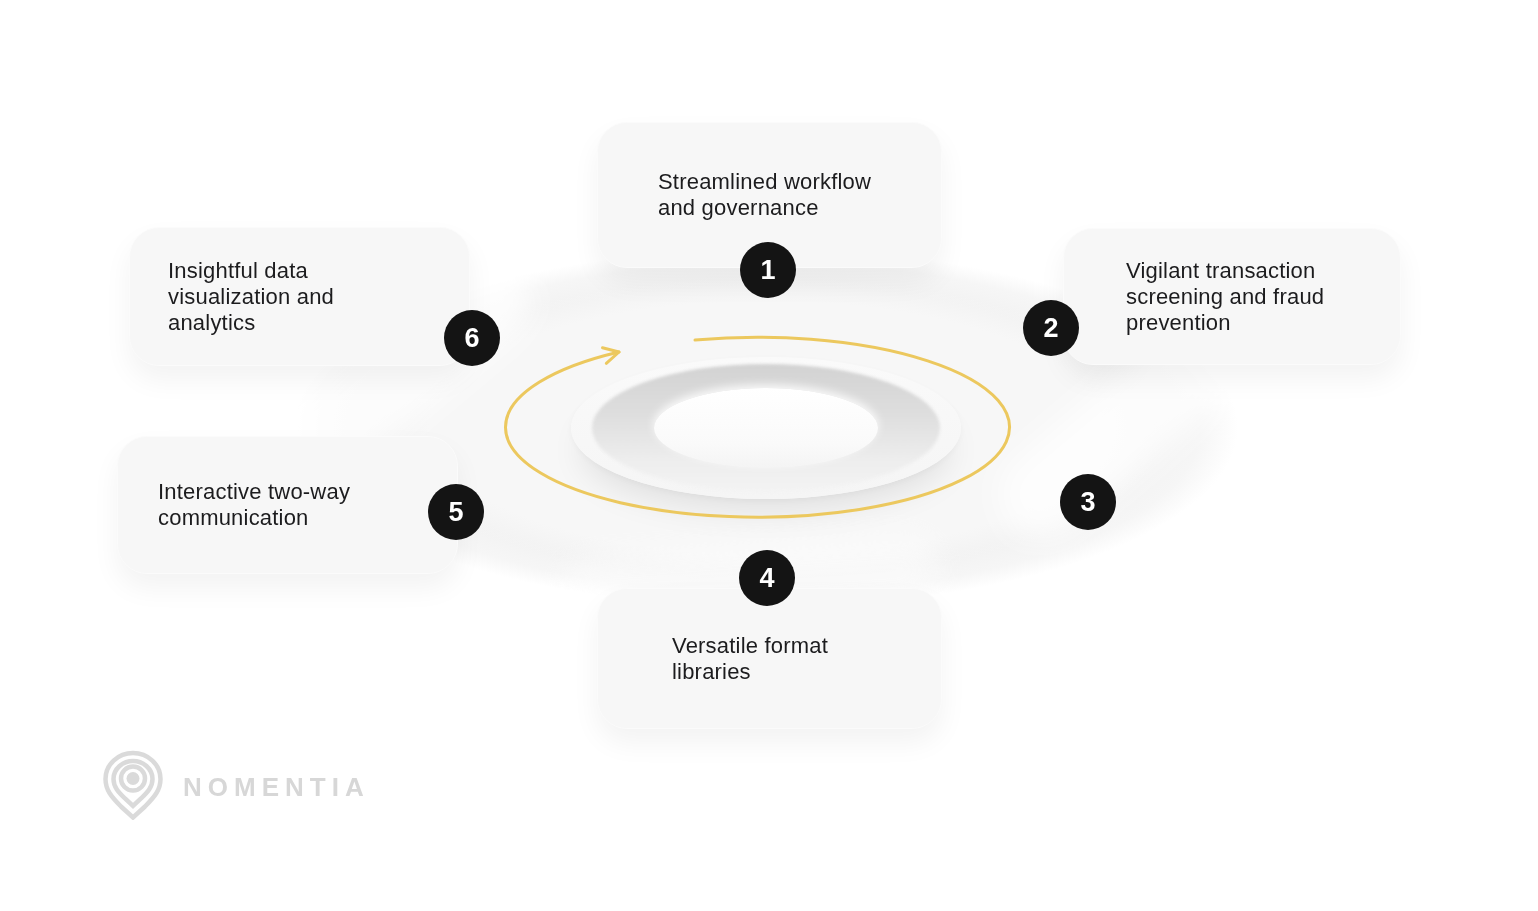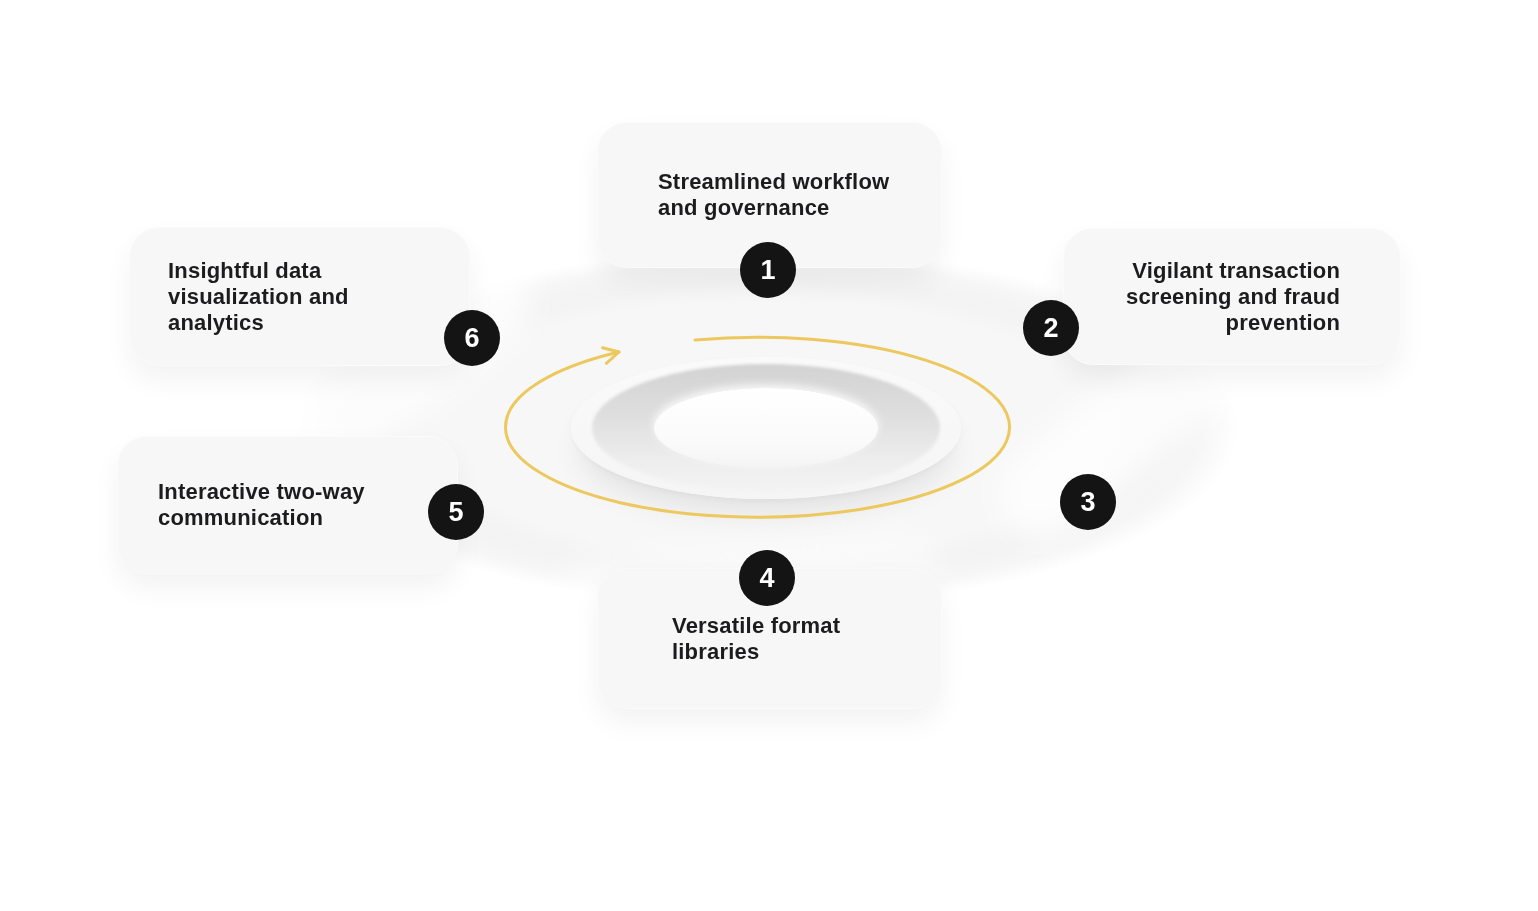--- a/index.html
+++ b/index.html
@@ -68,30 +68,30 @@
     position: absolute;
     inset: 0;
     transform: translate(-13px, 12px);
     border-radius: 30px;
     background: #fdfdfd;
     border: 1px solid #f1f1f1;
     z-index: -1;
   }
   .card-label {
     font-size: 22px;
-    font-weight: 700;
+    font-weight: 400;
     line-height: 26px;
     color: var(--text, #1c1c1e);
     white-space: pre-line;
     letter-spacing: 0.2px;
   }
   .card-1 { left: 597px;  top: 122px; width: 345px; height: 146px; padding-left: 60px; }
-  .card-2 { left: 1063px; top: 228px; width: 338px; height: 137px; padding-left: 62px; text-align: right; }
+  .card-2 { left: 1063px; top: 228px; width: 338px; height: 137px; padding-left: 62px; }
   .card-3 { left: 1097px; top: 435px; width: 341px; height: 139px; padding-left: 70px; }
-  .card-4 { left: 597px;  top: 568px; width: 345px; height: 141px; padding-left: 74px; }
+  .card-4 { left: 597px;  top: 588px; width: 345px; height: 141px; padding-left: 74px; }
   .card-5 { left: 117px;  top: 436px; width: 341px; height: 138px; padding-left: 40px; }
   .card-6 { left: 129px;  top: 227px; width: 341px; height: 139px; padding-left: 38px; }
 
   
   .badge {
     position: absolute;
     width: 56px; height: 56px;
     border-radius: 50%;
     background: var(--badge-bg, #141414);
     color: var(--badge-text, #ffffff);
@@ -167,14 +167,23 @@
 communication</span>
   </div>
 
   <div class="badge badge-1">1</div>
   <div class="badge badge-2">2</div>
   <div class="badge badge-3">3</div>
   <div class="badge badge-4">4</div>
   <div class="badge badge-5">5</div>
   <div class="badge badge-6">6</div>
 
+  <div class="logo">
+    <svg width="60" height="70" viewBox="0 0 60 70">
+      <path d="M30 3 C45 3 57.5 14.5 57.5 29 C57.5 40 51.5 47 42 56.5 L30 67.5 L18 56.5 C8.5 47 2.5 40 2.5 29 C2.5 14.5 15 3 30 3 Z" fill="none" stroke="#dadada" stroke-width="4.5"></path>
+      <path d="M30 11 C40.5 11 49.5 19 49.5 29 C49.5 36.8 44.8 41.8 38 48.5 L30 56 L22 48.5 C15.2 41.8 10.5 36.8 10.5 29 C10.5 19 19.5 11 30 11 Z" fill="none" stroke="#dadada" stroke-width="4.5"></path>
+      <circle cx="30" cy="28.5" r="12" fill="none" stroke="#dadada" stroke-width="4.5"></circle>
+      <circle cx="30" cy="28.5" r="6.5" fill="#dadada"></circle>
+    </svg>
+    <span class="logo-text">NOMENTIA</span>
+  </div>
 
 </div>
 
 </body></html>

